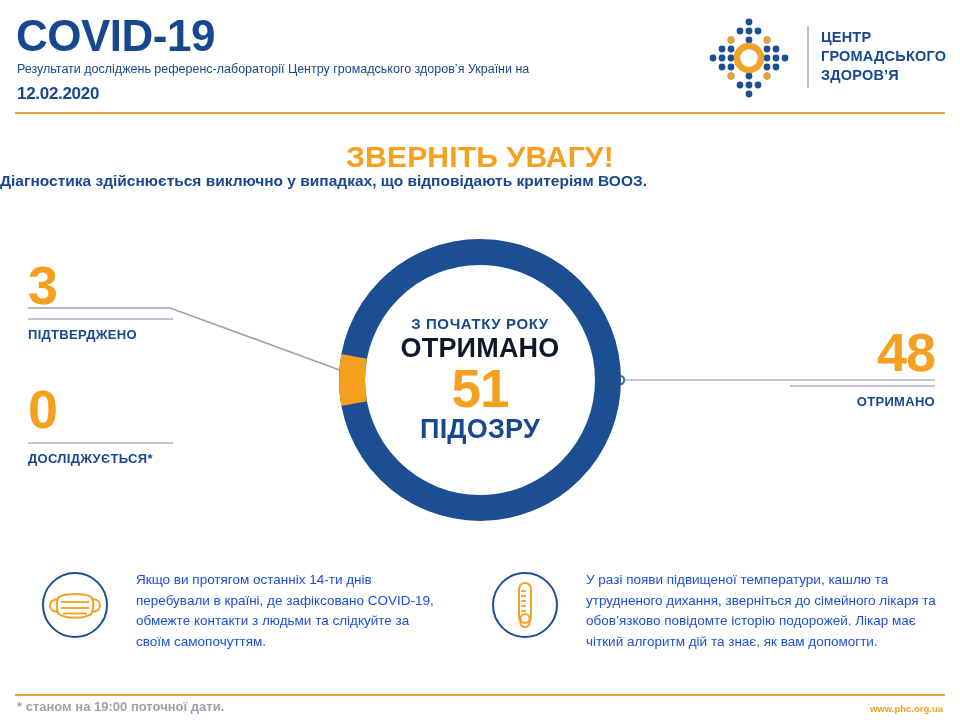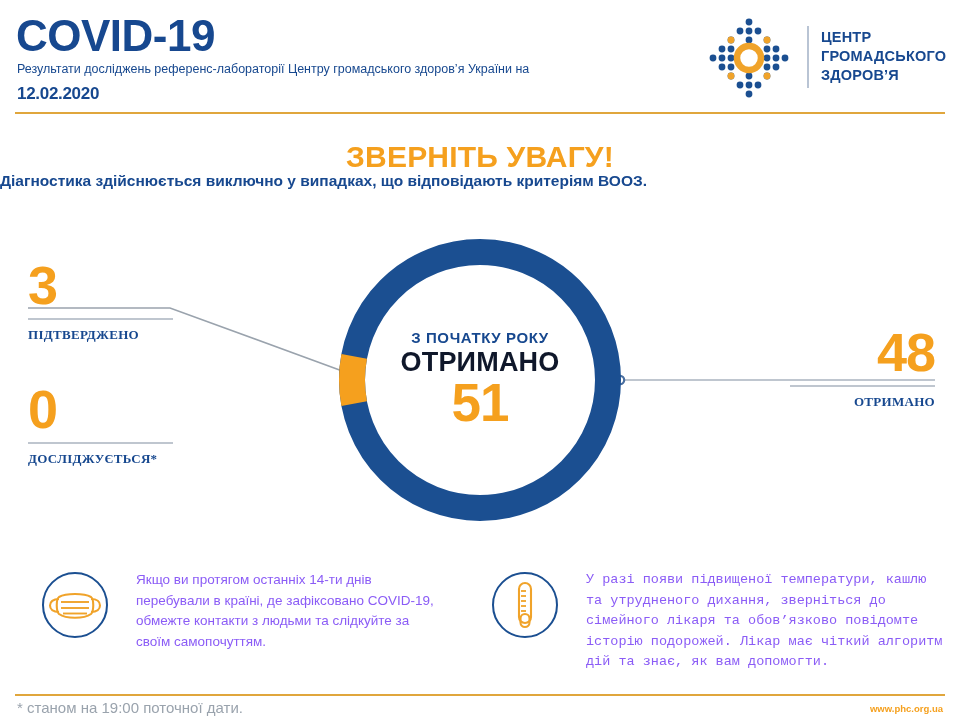--- a/index.html
+++ b/index.html
@@ -63,42 +63,42 @@
   .d-big{font-size:53px;font-weight:bold;color:#f5a01e;line-height:1.02;letter-spacing:-1px;}
   .d-line4{font-size:27px;font-weight:bold;color:#17488f;letter-spacing:0.2px;margin-top:-3px;}
 
   
   .connectors{position:absolute;left:0;top:230px;width:960px;height:300px;}
 
   
   .stat{position:absolute;}
   .stat .num{font-size:54px;font-weight:bold;color:#f5a01e;line-height:1;letter-spacing:-1px;}
   .stat .rule{height:2px;background:#bfc6cf;margin-top:6px;}
-  .stat .lbl{font-size:13px;font-weight:bold;color:#17488f;margin-top:7px;letter-spacing:0.3px;font-family:Liberation Serif, serif;}
+  .stat .lbl{font-size:13px;font-weight:bold;color:#17488f;margin-top:7px;letter-spacing:0.3px;}
 
   .stat-confirmed{left:28px;top:258px;width:145px;}
   .stat-investigated{left:28px;top:382px;width:145px;}
   .stat-negative{left:790px;top:325px;width:145px;text-align:right;}
   .stat-negative .num{font-size:54px;}
 
   
   .tip{position:absolute;display:flex;align-items:flex-start;}
   .tip-icon{width:70px;height:70px;flex:0 0 70px;}
   .tip-text{
-    font-size:13.5px;color:#8b5cf6;line-height:1.52;font-weight:400;
+    font-size:13.5px;color:#1d4ed8;line-height:1.52;font-weight:400;
   }
   .tip-left{left:40px;top:570px;width:410px;}
   .tip-left .tip-text{margin-left:26px;width:300px;}
   .tip-right{left:490px;top:570px;width:460px;}
-  .tip-right .tip-text{margin-left:26px;width:370px;font-family:Liberation Mono, monospace;}
+  .tip-right .tip-text{margin-left:26px;width:370px;}
 
   
   .footer-rule{position:absolute;left:15px;top:694px;width:930px;height:2px;background:#e0a63c;}
   .footer-note{
-    position:absolute;left:17px;top:699px;font-size:15px;color:#9aa3ad;font-weight:400;
+    position:absolute;left:17px;top:699px;font-size:13px;color:#9aa3ad;font-weight:700;
   }
   .footer-url{
     position:absolute;right:17px;top:703px;font-size:9.5px;color:#f5a01e;font-weight:bold;
   }
 </style>
 </head>
 <body>
 
 <div class="page">
 
@@ -174,20 +174,21 @@
 
       <circle cx="150" cy="150" r="128" fill="none" stroke="#1b4f91" stroke-width="26"></circle>
 
       <path d="M 150 150 m -128 0 a 128 128 0 0 1 0 0" fill="none" stroke="none"></path>
       <path id="confirmed-arc" d="M 24.18 126.48 A 128 128 0 0 0 24.18 173.52" fill="none" stroke="#f5a01e" stroke-width="26"></path>
     </svg>
     <div class="donut-text">
       <div class="d-line1">З ПОЧАТКУ РОКУ</div>
       <div class="d-line2">ОТРИМАНО</div>
       <div class="d-big">51</div>
+      <div class="d-line4">ПІДОЗРУ</div>
     </div>
   </div>
 
   <div class="stat stat-confirmed">
     <div class="num">3</div>
     <div class="rule"></div>
     <div class="lbl">ПІДТВЕРДЖЕНО</div>
   </div>
 
   <div class="stat stat-investigated">

